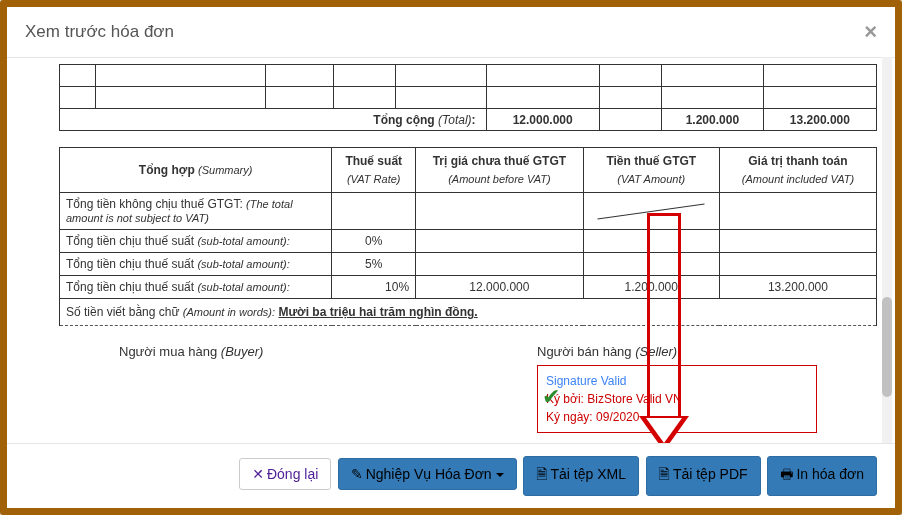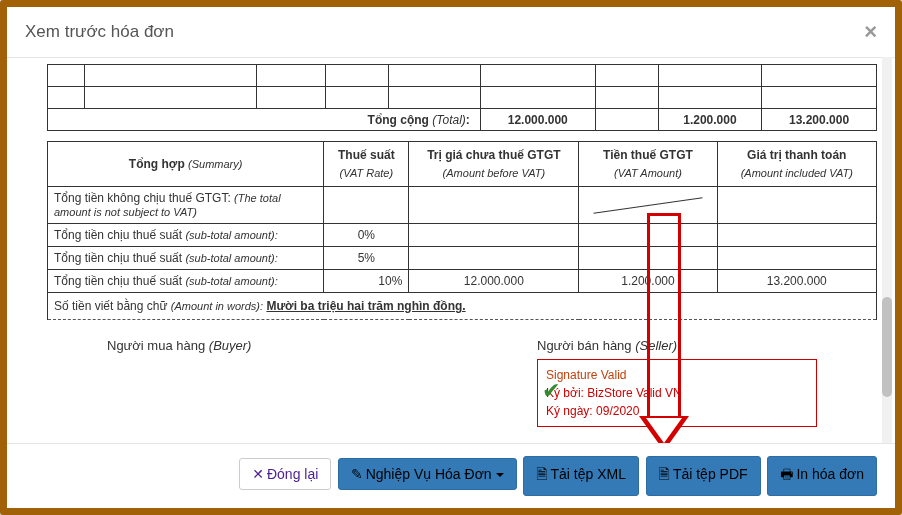--- a/index.html
+++ b/index.html
@@ -1,31 +1,31 @@
 <!DOCTYPE html>
 <html><head>
 <meta charset="utf-8">
 <style>
 *{box-sizing:border-box;margin:0;padding:0}
 body{font-family:Arial,sans-serif;font-size:13px;color:#333;background:#f0f0f0}
 .modal{width:902px;height:515px;background:#fff;border:7px solid #a16207;border-radius:3px;position:relative;overflow:hidden;box-shadow:0 2px 10px rgba(0,0,0,0.3)}
 .modal-header{padding:14px 18px;border-bottom:1px solid #e5e5e5;display:flex;justify-content:space-between;align-items:center}
 .modal-title{font-size:17px;font-weight:400;color:#555}
 .close-x{font-size:22px;color:#999;cursor:pointer;font-weight:bold;line-height:1}
-.modal-body{height:400px;overflow-y:auto;padding:6px 18px 0 40px;position:relative}
+.modal-body{height:400px;overflow-y:auto;padding:6px 18px 0 52px;position:relative}
 .scrollbar{position:absolute;right:3px;top:50px;width:10px;height:420px;background:#f1f1f1}
 .scrollbar-thumb{position:absolute;right:3px;top:290px;width:10px;height:100px;background:#c1c1c1;border-radius:5px}
 table{border-collapse:collapse;width:100%;font-size:12px}
 table td,table th{border:1px solid #333;padding:3px 5px;vertical-align:middle}
 .items-table td{height:22px}
 .total-row td{text-align:center;font-weight:bold}
 .total-label{text-align:right!important;padding-right:10px!important}
 .total-label .it{font-style:italic;font-weight:normal}
 .num{text-align:center}
-.summary-table{margin-top:10px}
+.summary-table{margin-top:16px}
 .summary-table th{text-align:center;font-weight:bold;padding:4px;line-height:1.5}
 .summary-table th .it,.summary-table td .it{font-style:italic;font-weight:normal;font-size:11px}
 .summary-table td{padding:4px 6px}
 .slash{position:relative}
 .slash::after{content:"";position:absolute;left:10%;right:10%;top:50%;border-top:1px solid #333;transform:rotate(-8deg)}
 .words-row td{border-top:1px dashed #555;border-bottom:1px dashed #555;padding:6px}
 .words-val{font-weight:bold;text-decoration:underline}
 .sig-row{display:flex;justify-content:space-between;margin-top:18px;padding:0 60px}
 .buyer,.seller{font-size:13px}
 .buyer .it,.seller .it{font-style:italic}
@@ -139,21 +139,21 @@
       </table>
 
     <div class="sig-row">
       <div class="buyer">
         <span>Người mua hàng</span> <span class="it">(Buyer)</span>
       </div>
       <div class="seller">
         <div style=""><span>Người bán hàng</span> <span class="it">(Seller)</span></div>
         <div class="sig-box">
           <span class="sig-check">✔</span>
-          <div style="color:#c2410c">Signature Valid</div>
+          <div style="color:#3b82f6">Signature Valid</div>
           <div><span>Ký bởi:</span> <span>BizStore Valid VN</span></div>
           <div><span>Ký ngày:</span> <span>09/2020</span></div>
         </div>
       </div>
     </div>
 
     <div class="arrow-annotation">
       <div class="arrow-shaft"></div>
       <div class="arrow-head"></div>
     </div>

